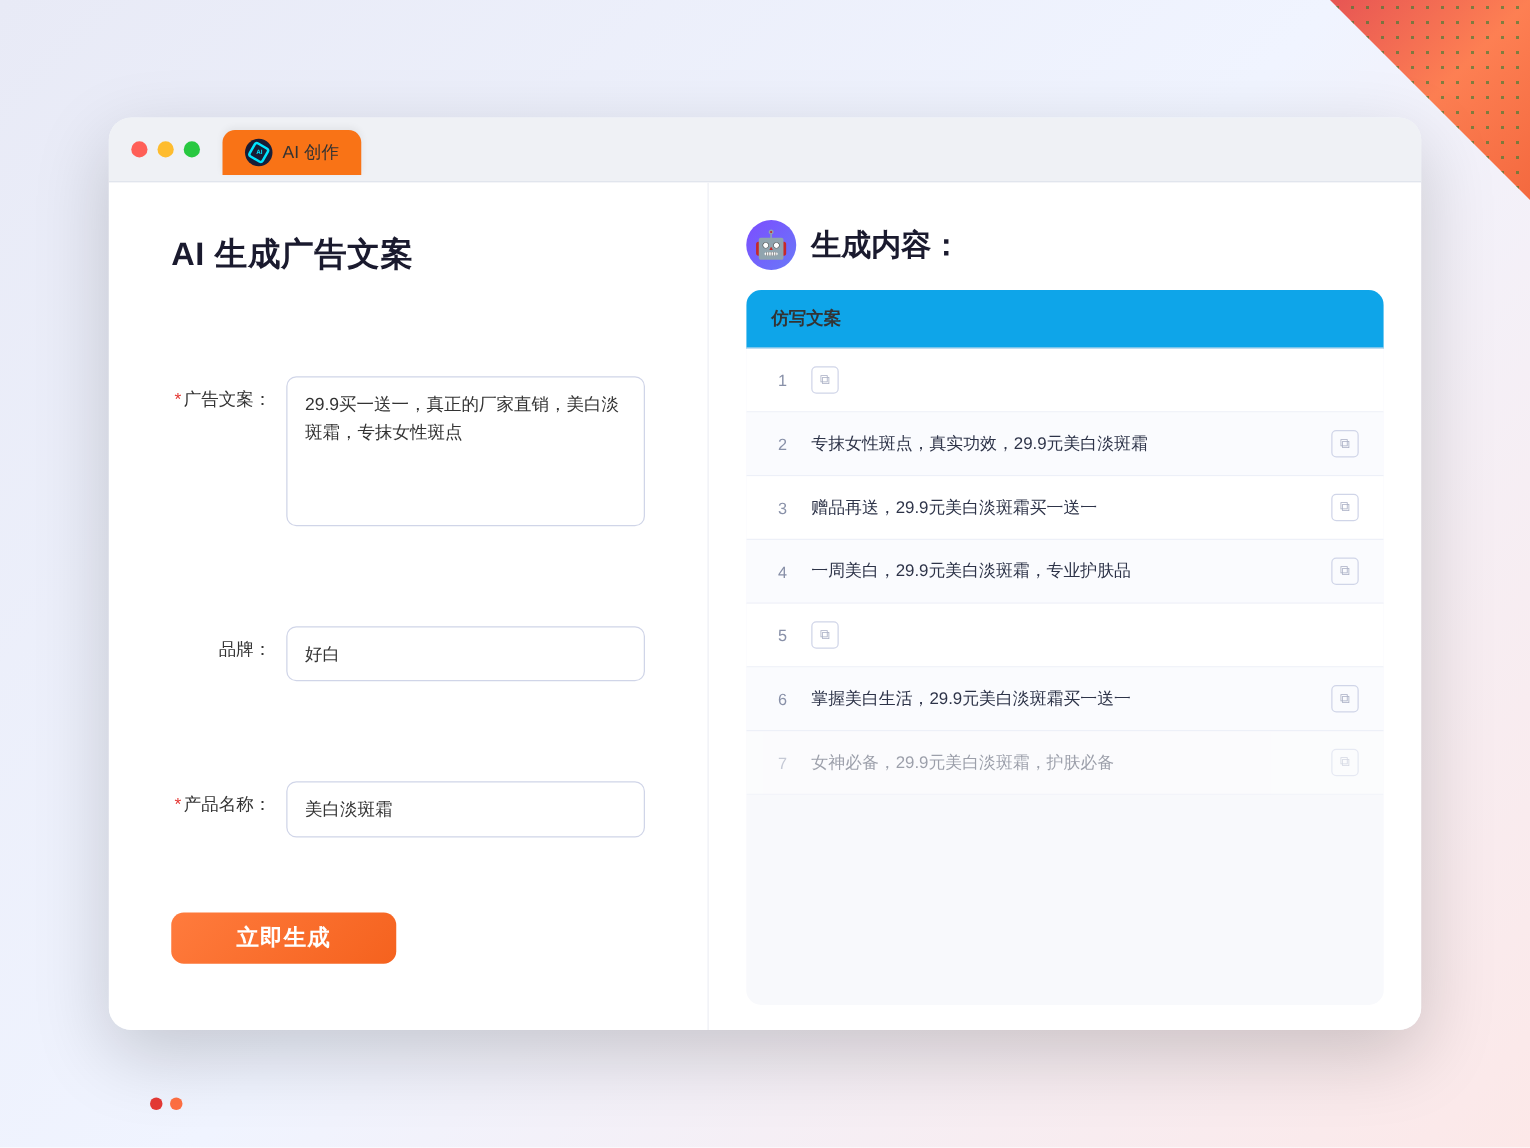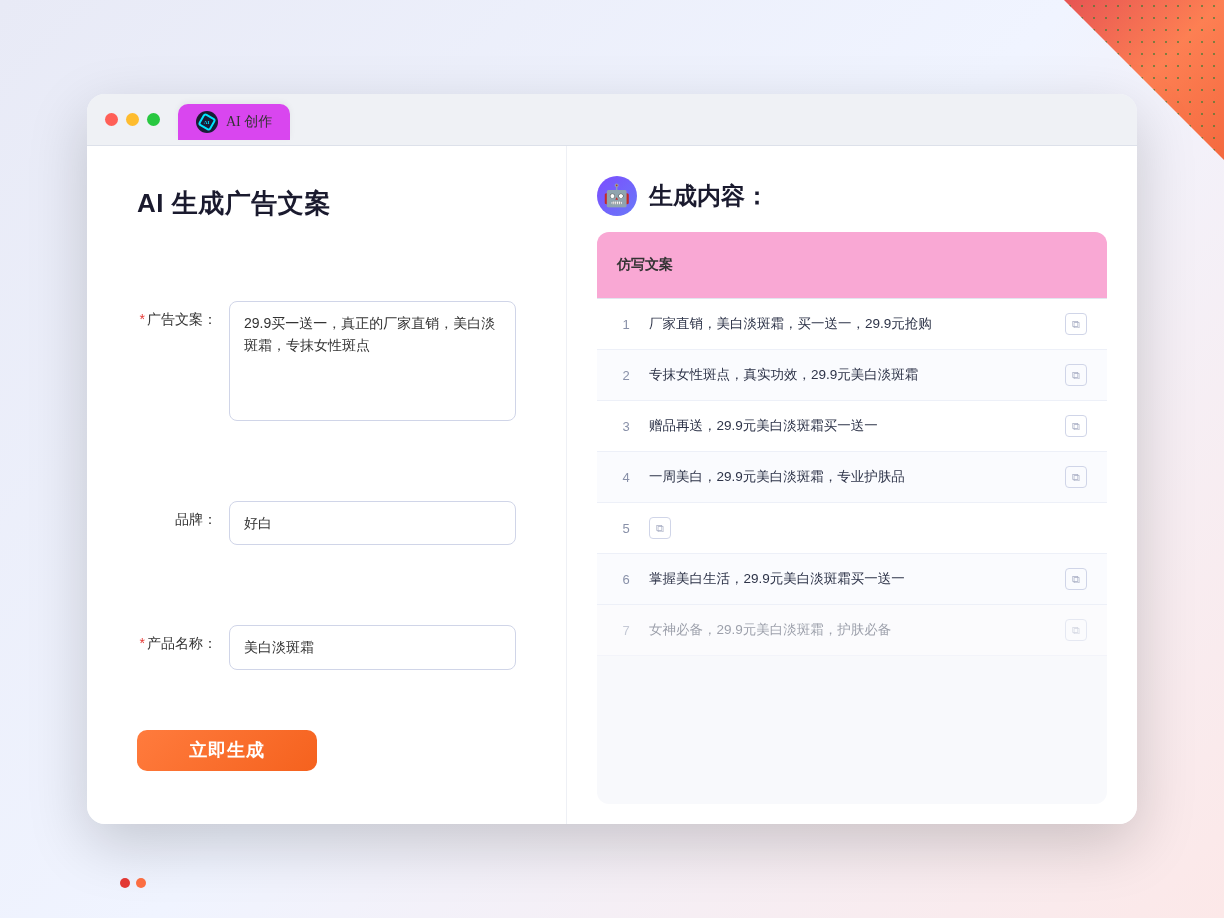--- a/index.html
+++ b/index.html
@@ -72,27 +72,26 @@
       width: 13px; height: 13px;
       border-radius: 50%;
     }
     .tl-red { background: #ff5f57; }
     .tl-yellow { background: #febc2e; }
     .tl-green { background: #28c840; }
     .tab {
       display: flex;
       align-items: center;
       gap: 8px;
-      background: #d946ef;
+      background: #f97316;
       border-radius: 10px 10px 0 0;
       padding: 8px 18px;
       height: 36px;
       box-shadow: 0 -2px 6px rgba(0,0,0,0.05);
       margin-top: 4px;
-      font-family: Liberation Serif, serif;
     }
     .tab-icon {
       width: 22px; height: 22px;
       border-radius: 50%;
       background: linear-gradient(135deg, #1a1a2e, #16213e);
       display: flex; align-items: center; justify-content: center;
       flex-shrink: 0;
     }
     .tab-icon-inner {
       width: 14px; height: 14px;
@@ -217,22 +216,22 @@
       font-weight: 700;
       color: #1a1a2e;
     }
     .results-container {
       background: #f8f9fc;
       border-radius: 12px;
       overflow: hidden;
       flex: 1;
     }
     .results-header {
-      padding: 24px 20px;
-      background: #f9a8d4;
+      padding: 14px 20px;
+      background: #0ea5e9;
       font-size: 14px;
       font-weight: 600;
       color: #333;
       border-bottom: 1px solid #e2e6f0;
     }
     .results-list {
       overflow-y: auto;
       height: calc(100% - 46px);
     }
     .result-item {
@@ -333,21 +332,20 @@
         </div>
         <span class="right-title">生成内容：</span>
       </div>
 
       <div class="results-container">
         <div class="results-header">仿写文案</div>
         <div class="results-list">
 
         <div class="result-item">
               <span class="result-num">1</span>
-              <span class="result-text">厂家直销，美白淡斑霜，买一送一，29.9元抢购</span>
               <div class="copy-icon">⧉</div>
             </div>
             <div class="result-item">
               <span class="result-num">2</span>
               <span class="result-text">专抹女性斑点，真实功效，29.9元美白淡斑霜</span>
               <div class="copy-icon">⧉</div>
             </div>
             <div class="result-item">
               <span class="result-num">3</span>
               <span class="result-text">赠品再送，29.9元美白淡斑霜买一送一</span>

